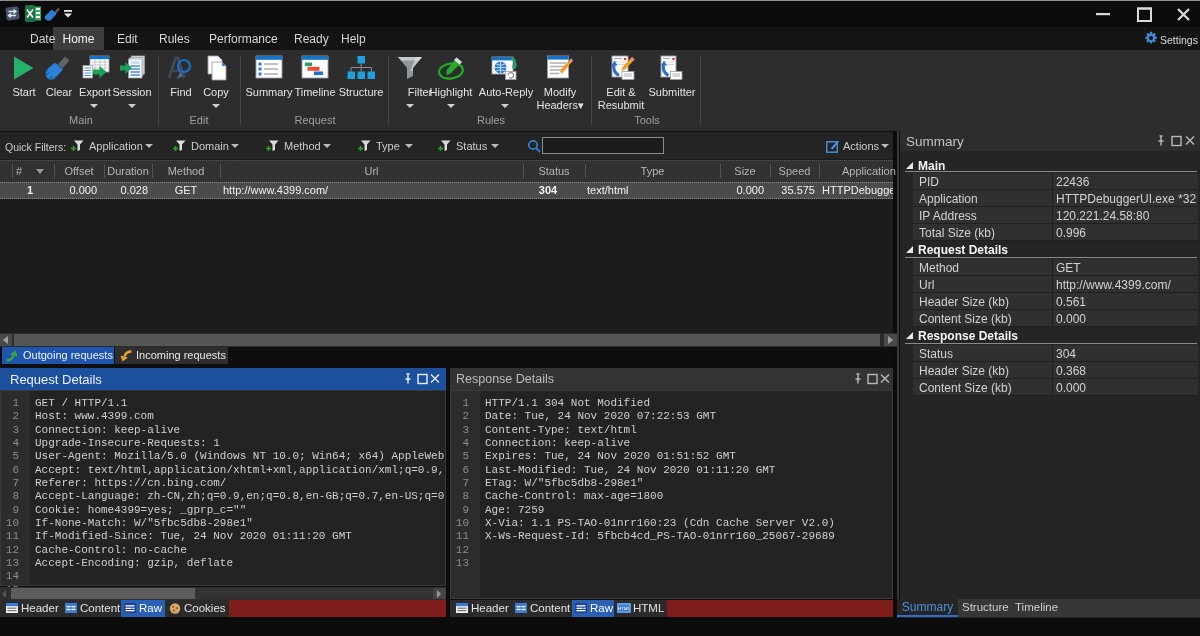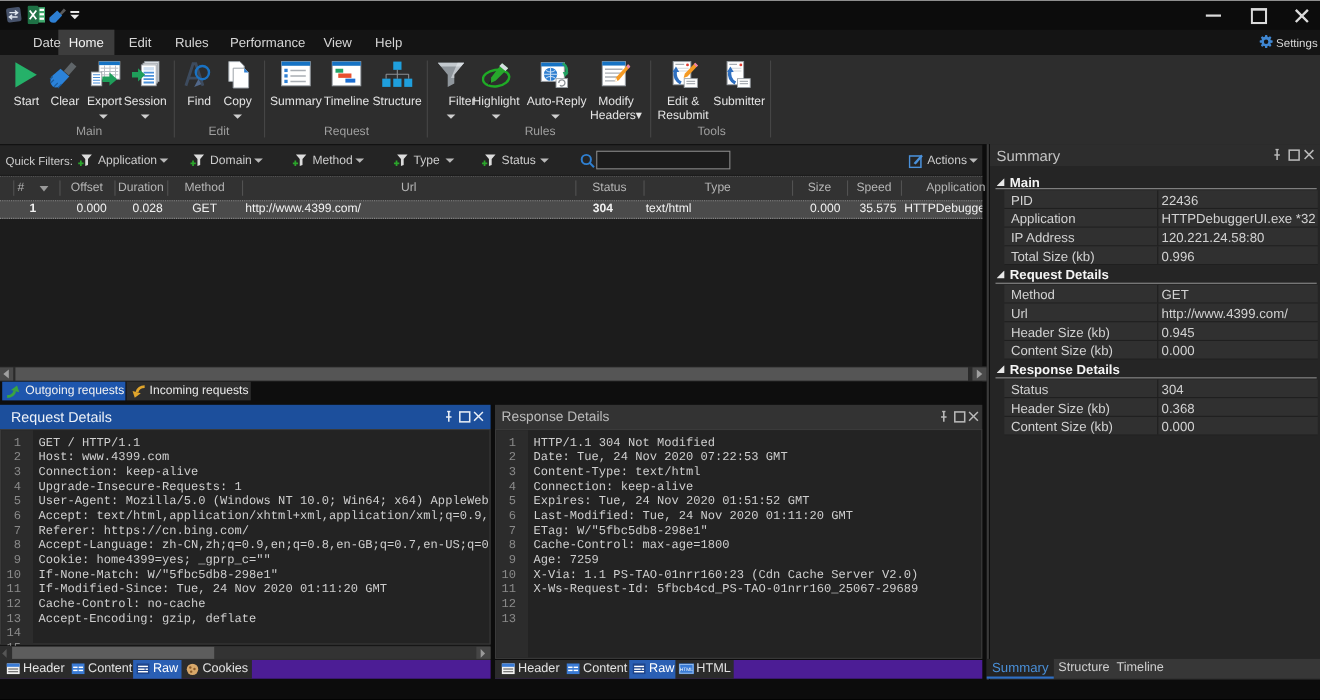--- a/index.html
+++ b/index.html
@@ -43,21 +43,21 @@
 #outtab{position:absolute;left:2px;top:0;width:112px;height:17px;background:#1e56ad;text-align:center;}
 #intab{position:absolute;left:115px;top:0;width:113px;height:17px;background:#2e2e2e;}
 
 .phdr{position:absolute;top:368px;height:22px;}
 .phdr .ptitle{position:absolute;left:10px;top:4px;font-size:13px;}
 .code{position:absolute;top:390px;height:196px;background:#232323;border:1px solid #3a3a3a;box-sizing:border-box;}
 .gutter{position:absolute;left:0;top:0;width:29px;height:100%;background:#2c2c2c;}
 .codelines{position:absolute;top:6px;font-family:"Liberation Mono",monospace;font-size:11px;line-height:13.35px;color:#cfcfcf;white-space:pre;}
 .numlines{position:absolute;top:6px;font-family:"Liberation Mono",monospace;font-size:11px;line-height:13.35px;color:#8b8b8b;text-align:right;white-space:pre;}
 
-#btabs1,#btabs2{position:absolute;top:600px;height:17px;background:#4c1d95;}
+#btabs1,#btabs2{position:absolute;top:600px;height:17px;background:#7f1d1d;}
 .tabstrip{position:absolute;left:0;top:0;height:17px;background:#2b2b2b;}
 .btab{position:absolute;top:0;height:17px;font-size:11.5px;color:#e3e3e3;}
 .btab .lbl{position:absolute;top:2px;left:17px;white-space:nowrap;}
 
 #sumpanel{left:900px;top:131px;width:300px;height:487px;background:#252525;}
 #sumhdr{position:absolute;left:0;top:0;width:300px;height:20px;background:#2d2d2d;}
 .srow{position:absolute;left:13px;width:285px;height:16px;background:#303030;border-bottom:1px solid #1f1f1f;}
 .srow .sl{position:absolute;left:6px;top:2px;font-size:12px;color:#d2d2d2;white-space:nowrap;}
 .srow .sv{position:absolute;left:143px;top:2px;font-size:12px;color:#d2d2d2;white-space:nowrap;}
 .srow .sd{position:absolute;left:139px;top:0;width:1px;height:16px;background:#1f1f1f;}
@@ -106,21 +106,21 @@
   </svg>
 </div>
 <div class="abs" id="menubar">
   <div id="hometab">
         <span>Home</span>
       </div>
   <div class="mitem" style="left:30px">Date</div>
   <div class="mitem" style="left:117px">Edit</div>
   <div class="mitem" style="left:159px">Rules</div>
   <div class="mitem" style="left:209px">Performance</div>
-  <div class="mitem" style="left:294px">View</div>
+  <div class="mitem" style="left:294px">Ready</div>
   <div class="mitem" style="left:341px">Help</div>
   <svg class="abs" style="left:1144px;top:4px" width="14" height="14" viewBox="0 0 24 24">
     <path fill="#3f87d2" d="M12 8.5a3.5 3.5 0 1 0 0 7 3.5 3.5 0 0 0 0-7zm9.4 5.4l-2.1-.3a7.4 7.4 0 0 1-.6 1.5l1.3 1.7a.9.9 0 0 1-.1 1.2l-1.3 1.3a.9.9 0 0 1-1.2.1l-1.7-1.3c-.5.3-1 .5-1.5.6l-.3 2.1a.9.9 0 0 1-.9.8h-1.8a.9.9 0 0 1-.9-.8l-.3-2.1c-.5-.1-1-.3-1.5-.6l-1.7 1.3a.9.9 0 0 1-1.2-.1l-1.3-1.3a.9.9 0 0 1-.1-1.2l1.3-1.7c-.3-.5-.5-1-.6-1.5l-2.1-.3a.9.9 0 0 1-.8-.9v-1.8c0-.5.3-.8.8-.9l2.1-.3c.1-.5.3-1 .6-1.5L4.2 6.2a.9.9 0 0 1 .1-1.2l1.3-1.3a.9.9 0 0 1 1.2-.1l1.7 1.3c.5-.3 1-.5 1.5-.6l.3-2.1c.1-.5.4-.8.9-.8h1.8c.5 0 .8.3.9.8l.3 2.1c.5.1 1 .3 1.5.6l1.7-1.3a.9.9 0 0 1 1.2.1l1.3 1.3c.3.3.4.8.1 1.2l-1.3 1.7c.3.5.5 1 .6 1.5l2.1.3c.5.1.8.4.8.9v1.8c0 .5-.3.8-.8.9z"></path>
   </svg>
   <div class="mitem" style="left:1160px;color:#d9d9d9;font-size:10.5px;top:7px">Settings</div>
 </div>
 <div class="abs" id="ribbon">
   <div class="rsep" style="left:158px"></div>
   <div class="rsep" style="left:240px"></div>
   <div class="rsep" style="left:388px"></div>
@@ -590,21 +590,21 @@
         <div class="sv">GET</div>
       </div>
   <div class="srow" style="top:145px">
         <div class="sl">Url</div>
         <div class="sd"></div>
         <div class="sv">http://www.4399.com/</div>
       </div>
   <div class="srow" style="top:162px">
         <div class="sl">Header Size (kb)</div>
         <div class="sd"></div>
-        <div class="sv">0.945</div>
+        <div class="sv">0.561</div>
       </div>
   <div class="srow" style="top:179px">
         <div class="sl">Content Size (kb)</div>
         <div class="sd"></div>
         <div class="sv">0.000</div>
       </div>
   <div class="shead" style="top:197px">
     <svg width="8" height="8" viewBox="0 0 8 8">
           <path d="M7 0 L7 7 L0 7 Z" fill="#e8e8e8"></path>
         </svg>

